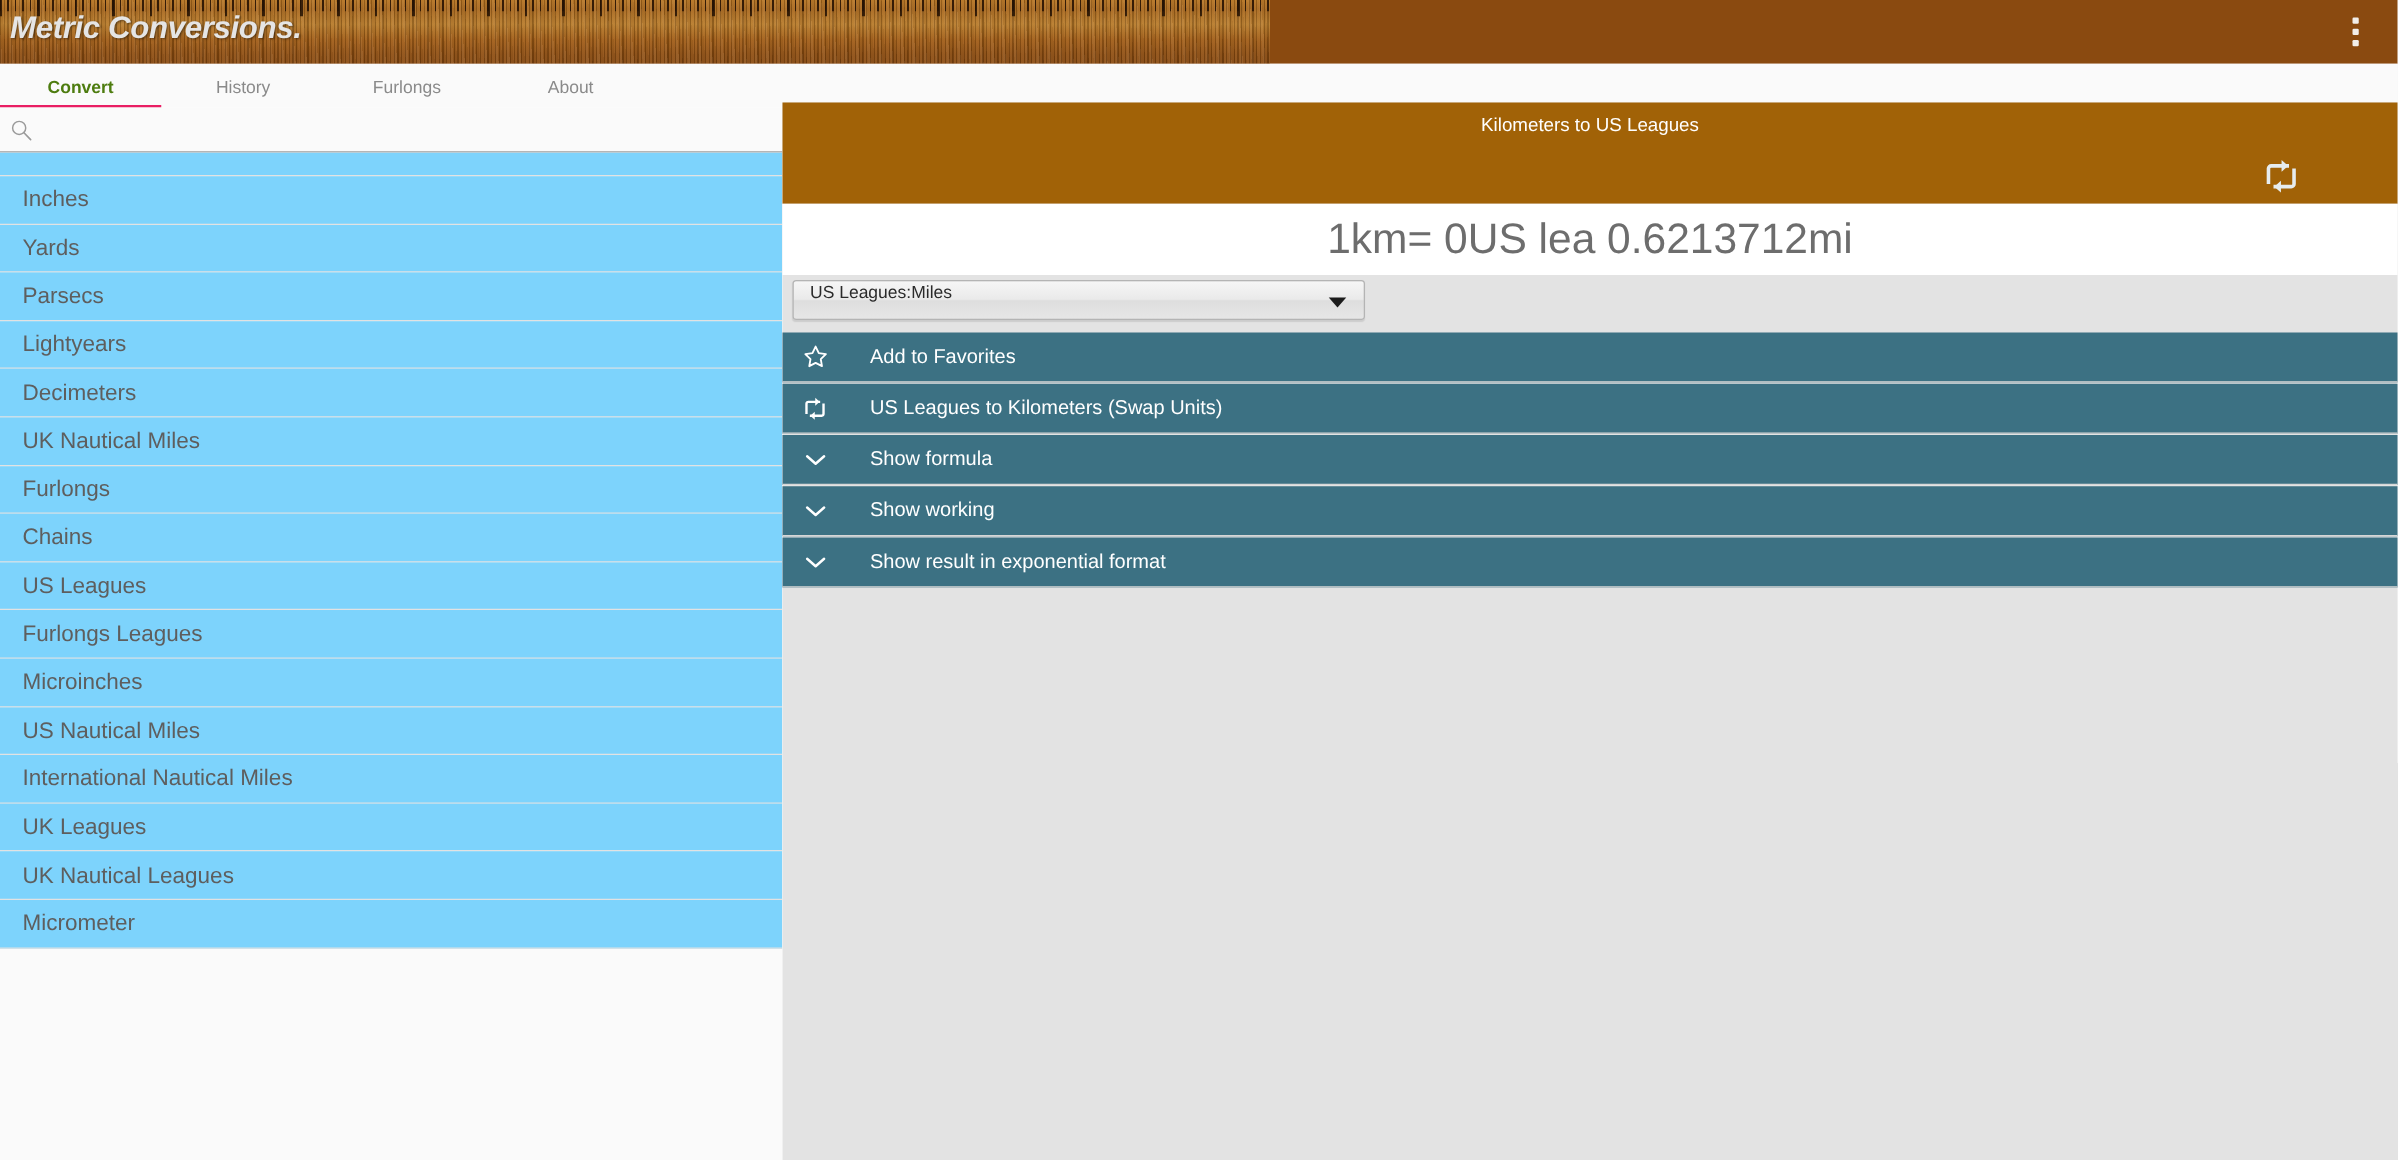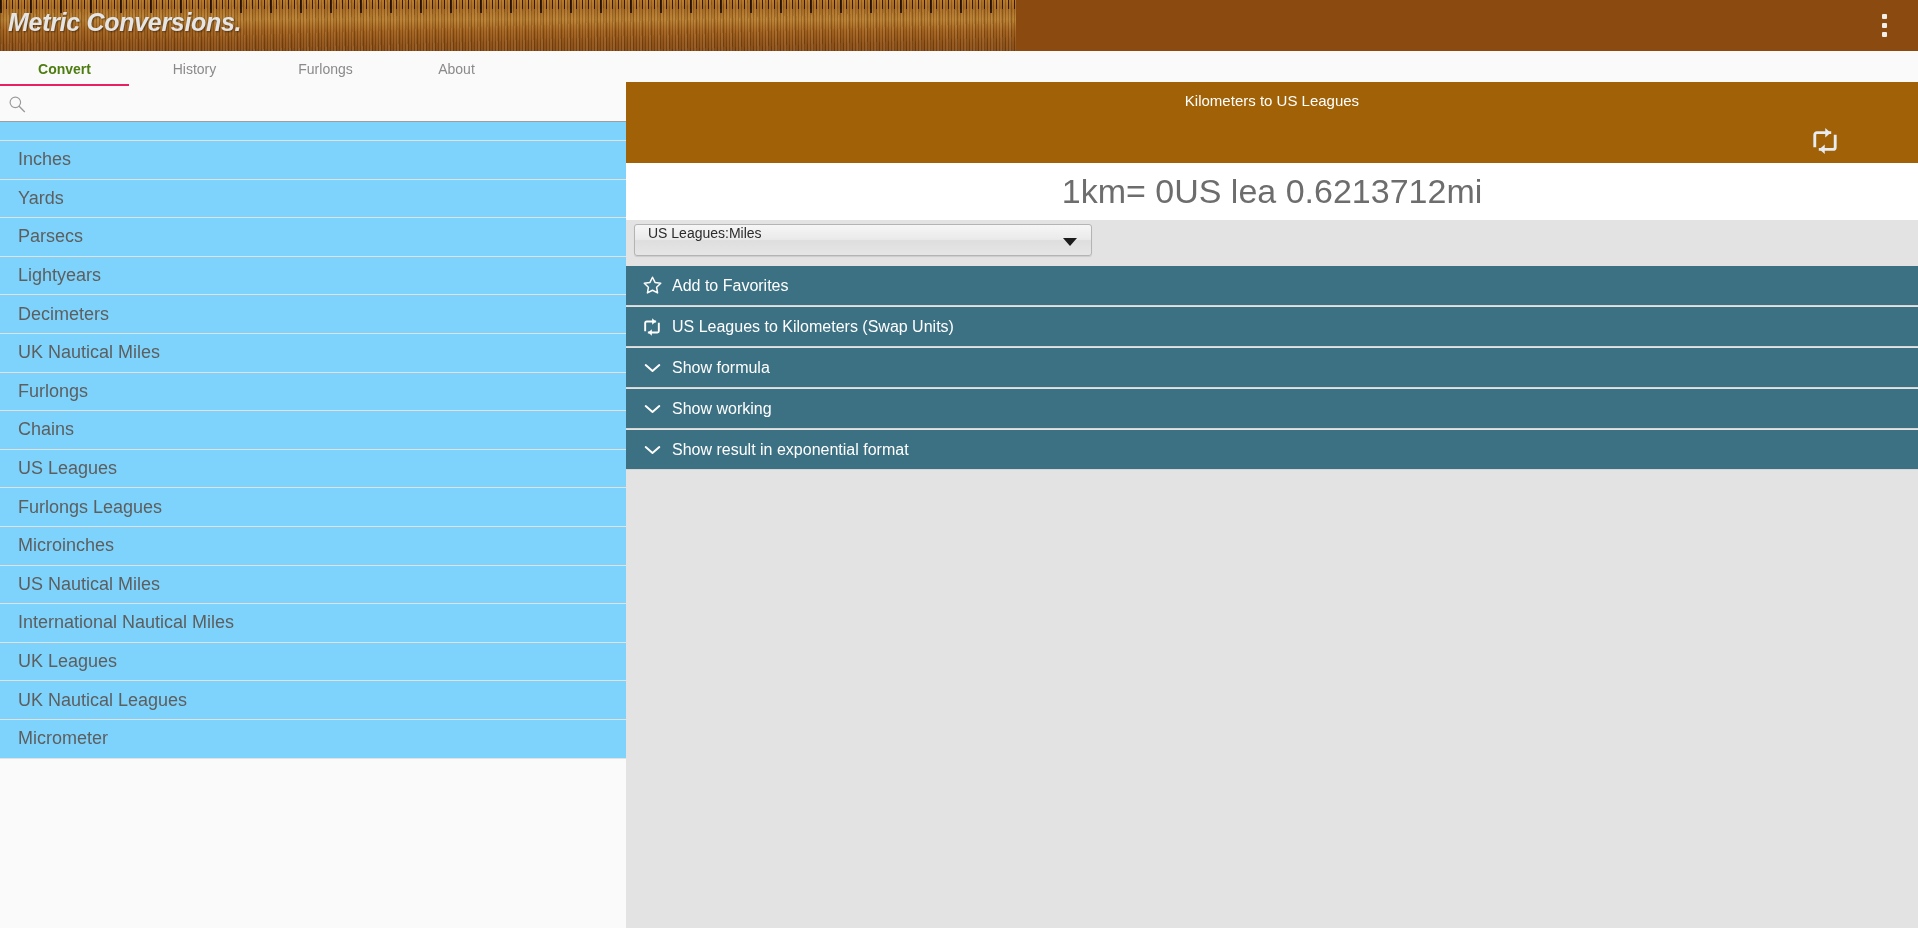--- a/index.html
+++ b/index.html
@@ -242,20 +242,21 @@
   }
 
   .action-row {
     position: absolute;
     left: 0;
     width: 1292px; height: 40px;
     background: #3c7183;
     border-bottom: 1px solid #d6d6d6;
     display: flex; align-items: center;
     cursor: pointer;
+    gap: 24px;
   }
   .action-row .ico {
     width: 40px;
     display: flex; align-items: center; justify-content: center;
     margin-left: 6px;
   }
   .action-row .lbl {
     font-size: 16px;
     color: #ffffff;
     white-space: nowrap;

